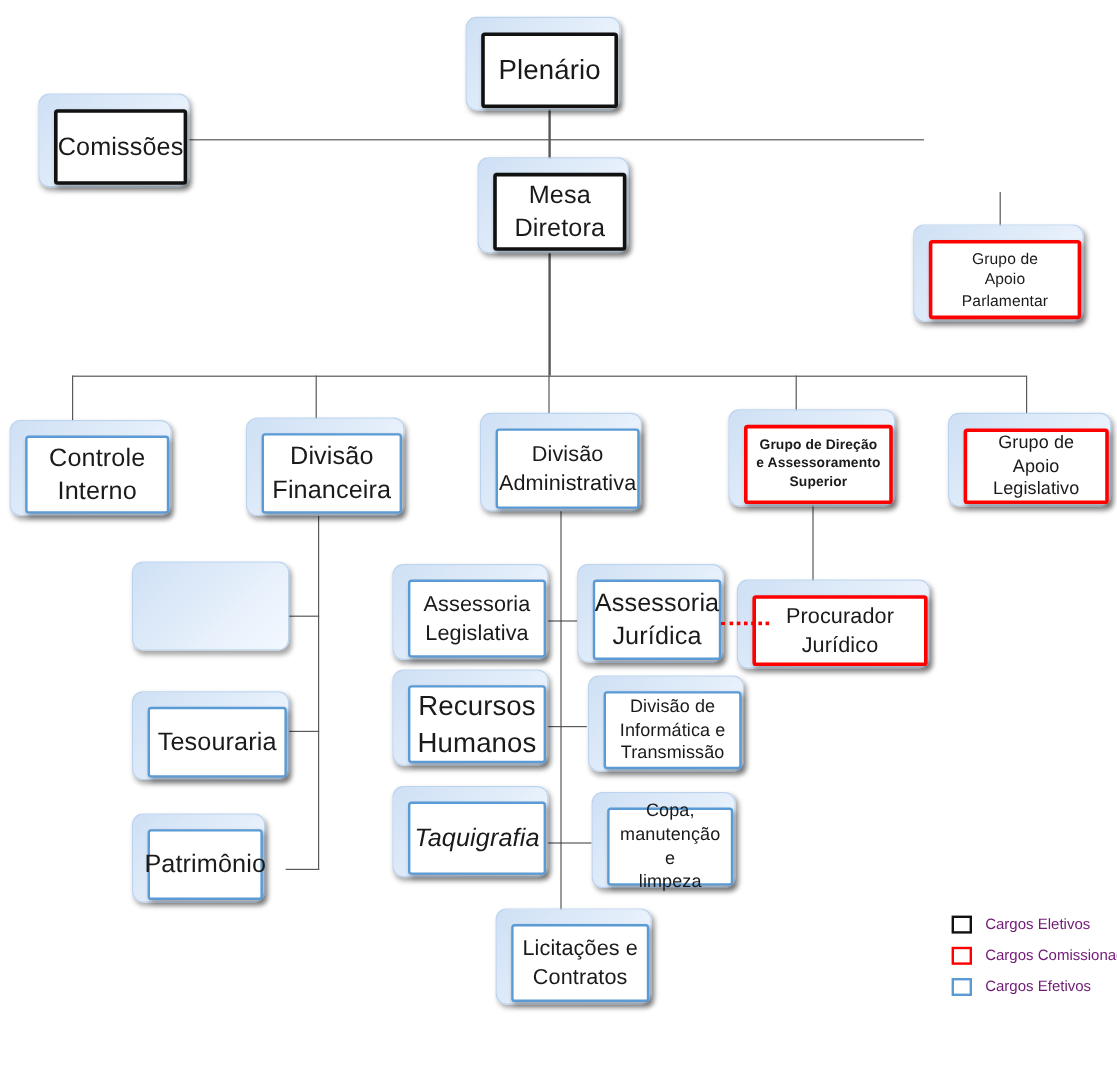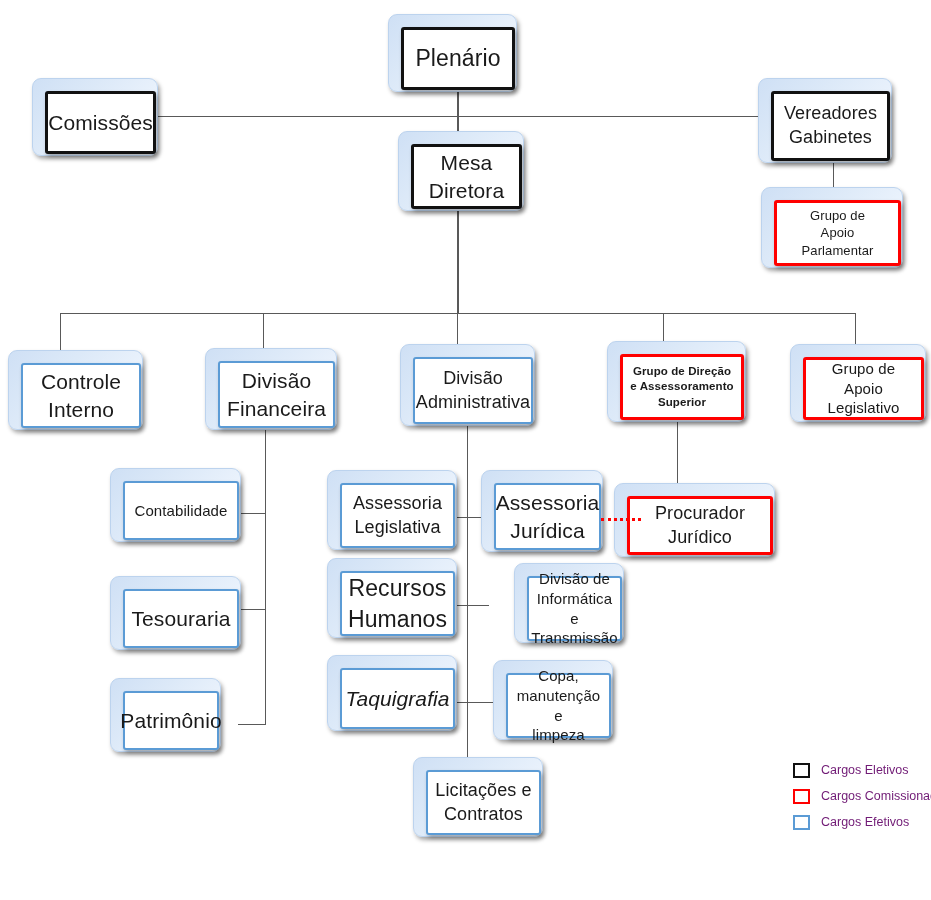--- a/index.html
+++ b/index.html
@@ -164,29 +164,20 @@
 
   <div class="node black fs-lg" style="left:32px; top:78px; width:124px; height:76px;">
     <div class="back"></div>
     <div class="front">
       <div class="label">
         <span>Comissões</span>
       </div>
     </div>
   </div>
 
-  <div class="node black fs-md" style="left:758px; top:78px; width:132px; height:83px;">
-    <div class="back"></div>
-    <div class="front">
-      <div class="label">
-        <span>Vereadores</span><br>
-        <span>Gabinetes</span>
-      </div>
-    </div>
-  </div>
 
   <div class="node black fs-lg" style="left:398px; top:131px; width:124px; height:78px;">
     <div class="back"></div>
     <div class="front">
       <div class="label">
         <span>Mesa</span><br>
         <span>Diretora</span>
       </div>
     </div>
   </div>
@@ -249,25 +240,20 @@
       <div class="label">
         <span>Grupo de</span><br>
         <span>Apoio</span><br>
         <span>Legislativo</span>
       </div>
     </div>
   </div>
 
   <div class="node blue fs-sm" style="left:110px; top:468px; width:129px; height:72px;">
     <div class="back"></div>
-    <div class="front">
-      <div class="label">
-        <span>Contabilidade</span>
-      </div>
-    </div>
   </div>
 
   <div class="node blue fs-lg" style="left:110px; top:576px; width:129px; height:72px;">
     <div class="back"></div>
     <div class="front">
       <div class="label">
         <span>Tesouraria</span>
       </div>
     </div>
   </div>
@@ -314,21 +300,21 @@
   <div class="node blue fs-xl" style="left:327px; top:558px; width:128px; height:78px;">
     <div class="back"></div>
     <div class="front">
       <div class="label">
         <span>Recursos</span><br>
         <span>Humanos</span>
       </div>
     </div>
   </div>
 
-  <div class="node blue fs-sm" style="left:514px; top:563px; width:108px; height:78px;">
+  <div class="node blue fs-sm" style="left:490px; top:563px; width:128px; height:78px;">
     <div class="back"></div>
     <div class="front">
       <div class="label">
         <span>Divisão de</span><br>
         <span>Informática e</span><br>
         <span>Transmissão</span>
       </div>
     </div>
   </div>
 

